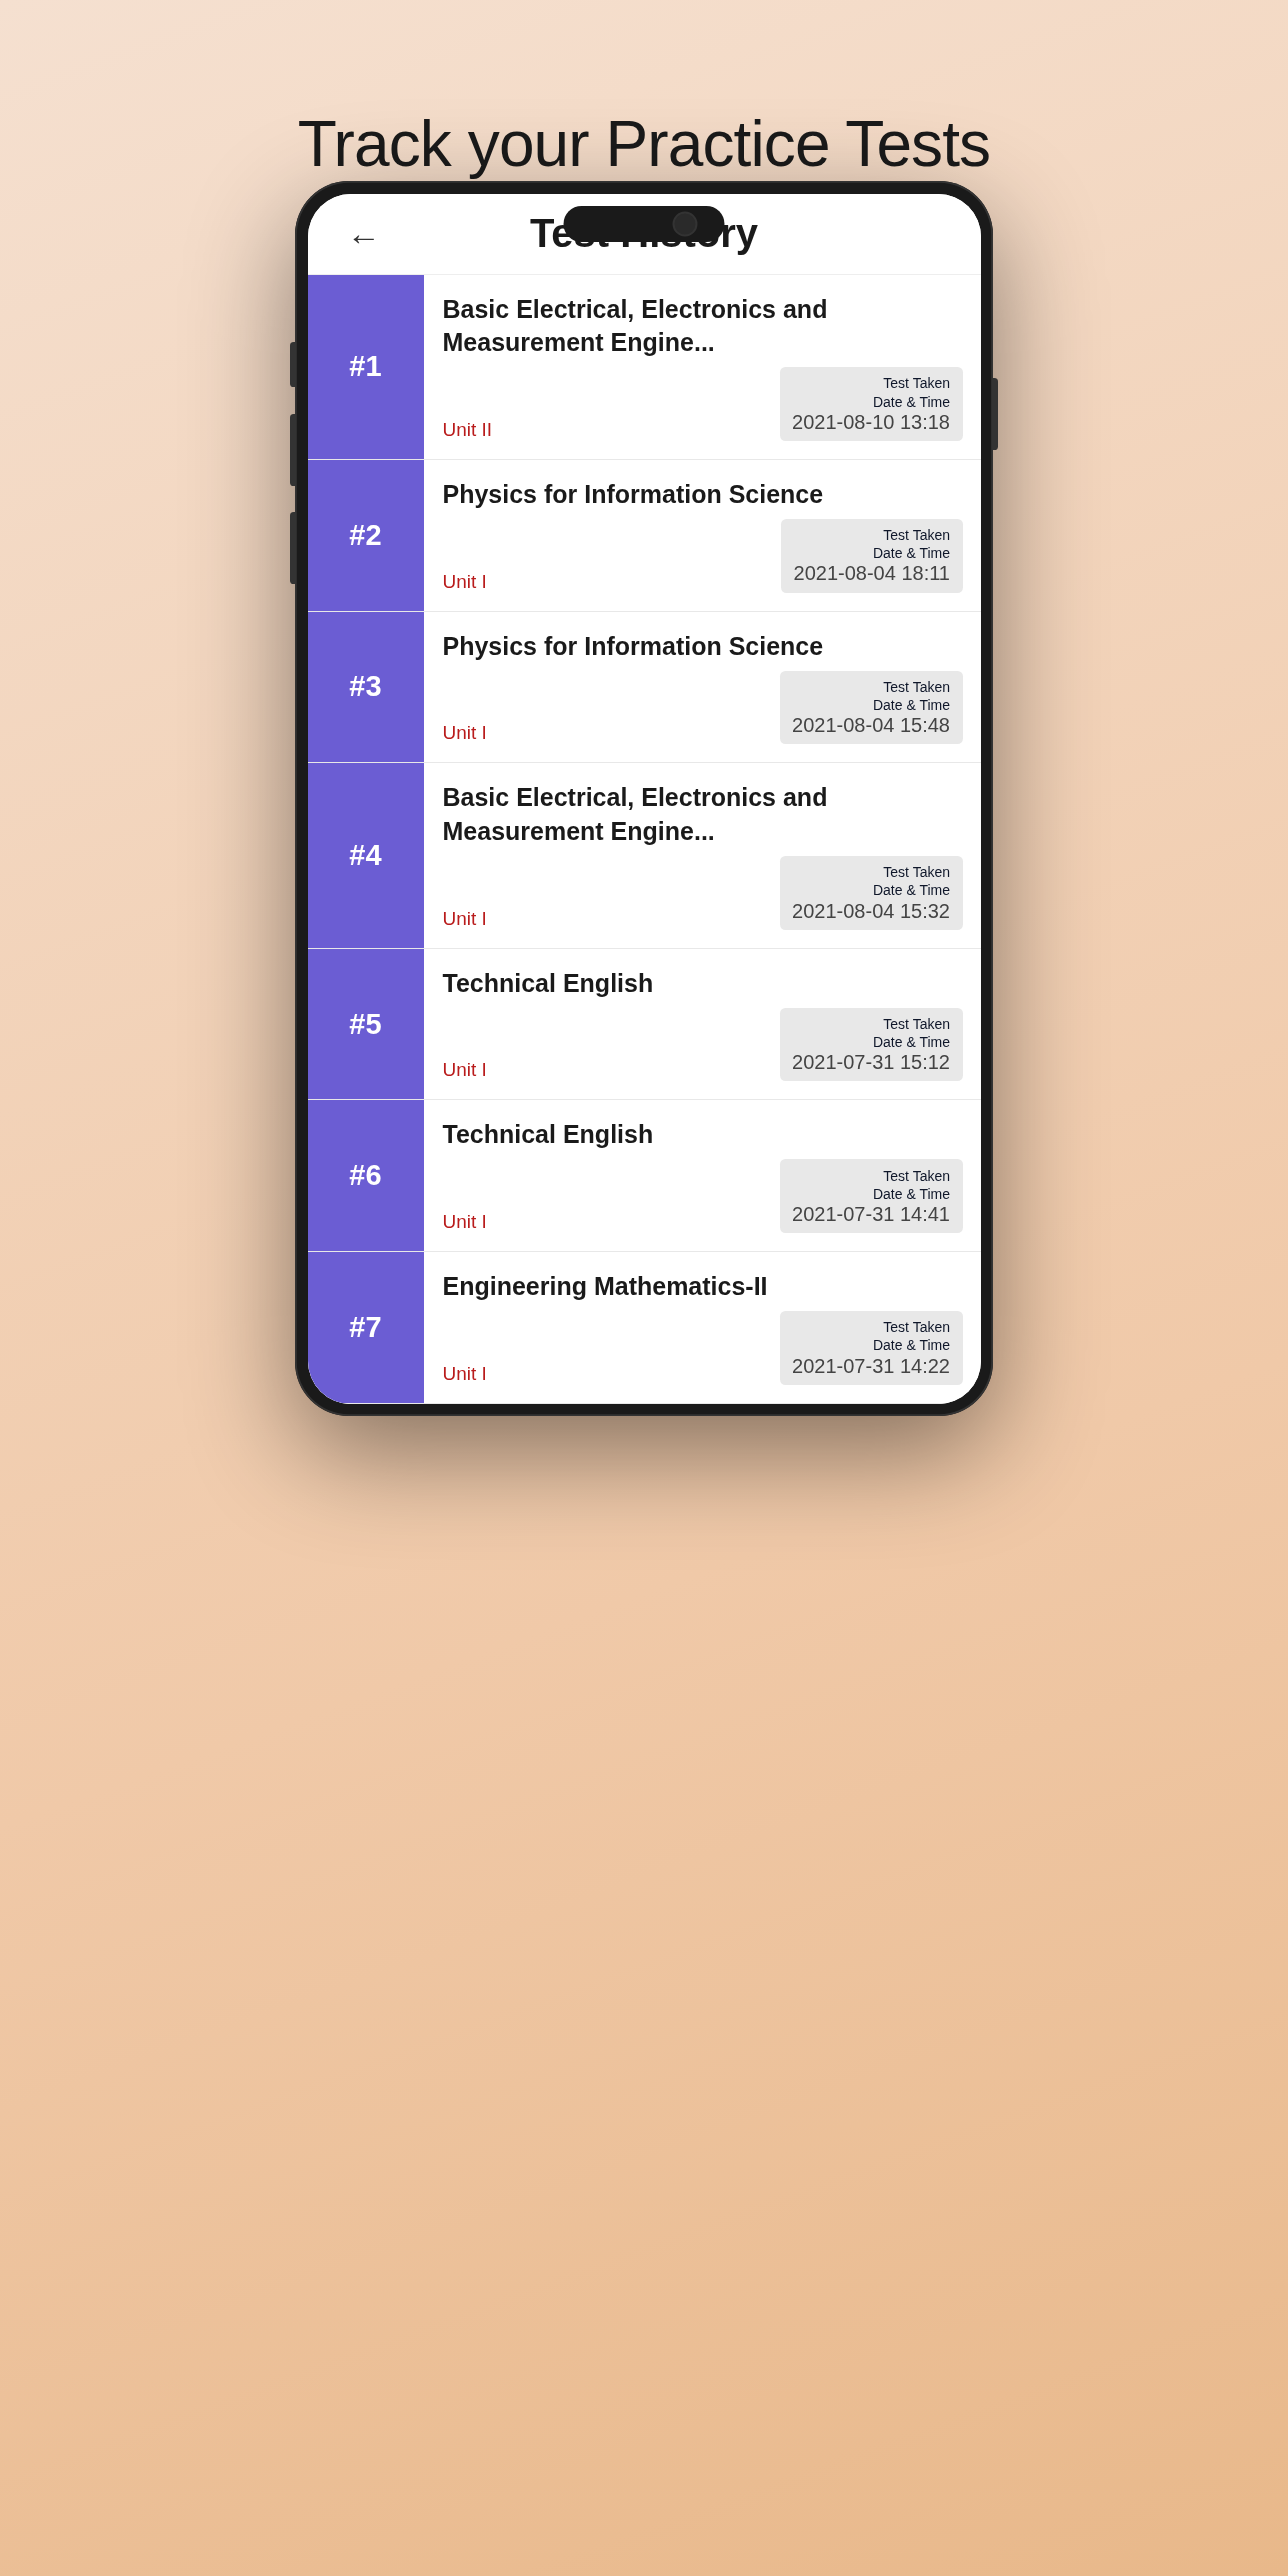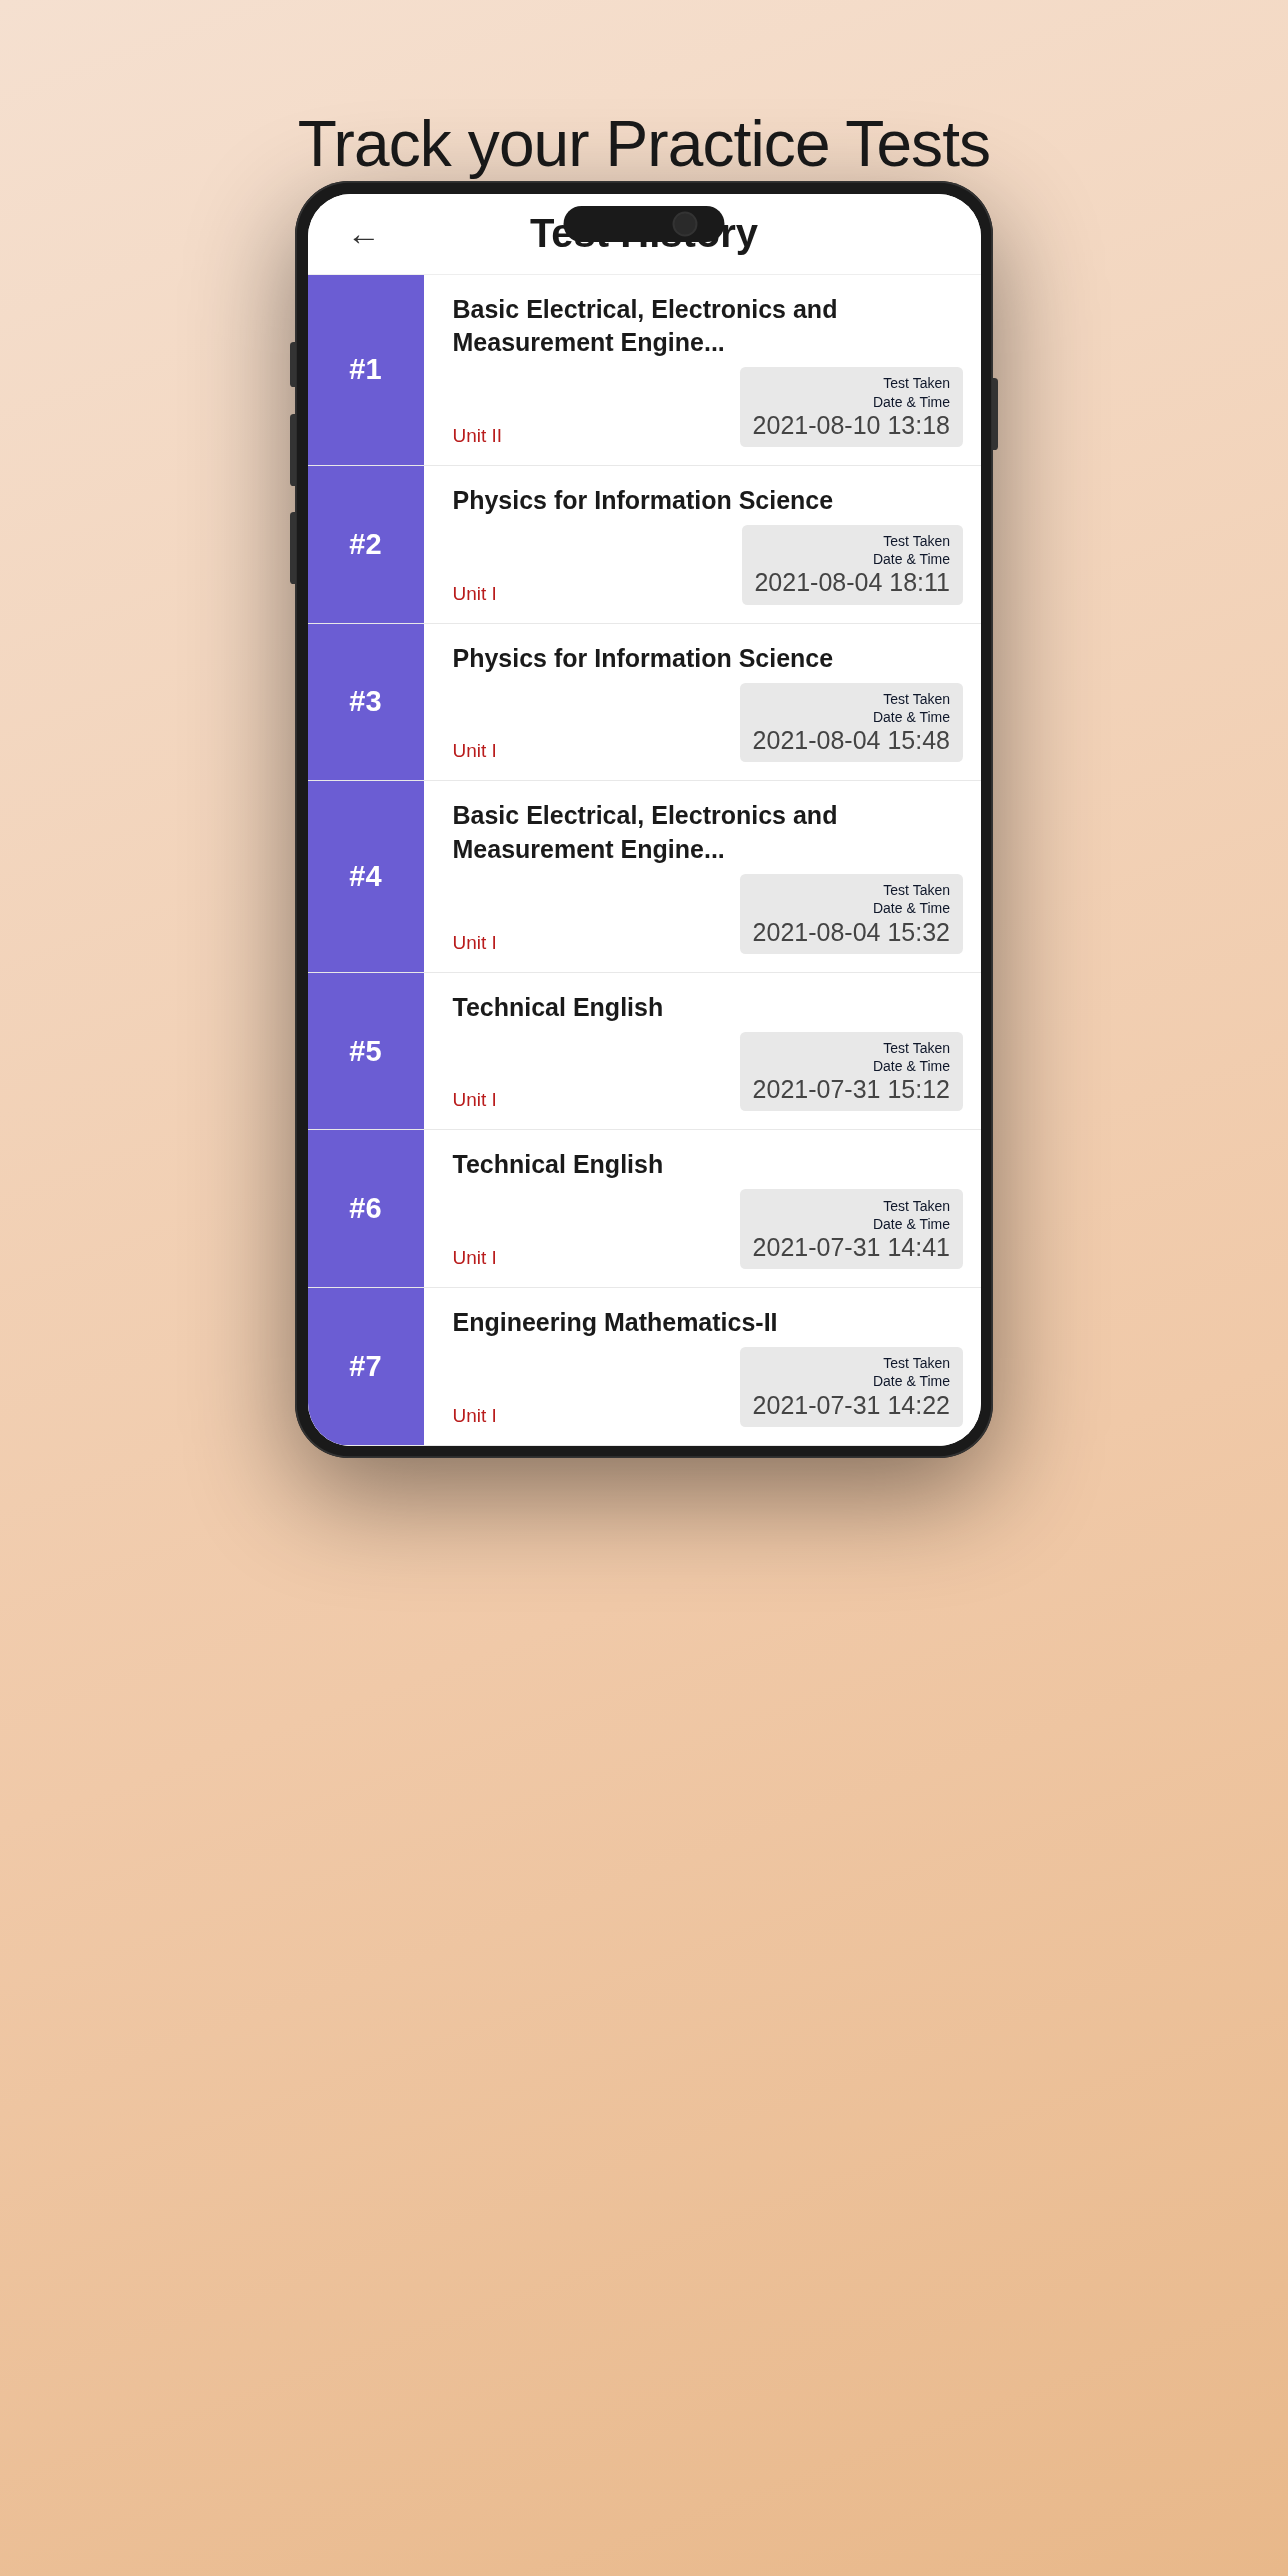--- a/index.html
+++ b/index.html
@@ -166,21 +166,21 @@
       align-items: center;
       justify-content: center;
       font-size: 29px;
       font-weight: 700;
       color: #fff;
       flex-shrink: 0;
     }
 
     .item-content {
       flex: 1;
-      padding: 18px 18px 18px 29px;
+      padding: 18px 18px 18px 19px;
       display: flex;
       flex-direction: column;
       justify-content: flex-end;
     }
 
     .item-subject {
       font-size: 25px;
       font-weight: 700;
       color: #1a1a1a;
       line-height: 1.35;
@@ -206,21 +206,21 @@
       flex-shrink: 0;
     }
 
     .date-label {
       font-size: 14px;
       color: #0f172a;
       line-height: 1.3;
     }
 
     .date-value {
-      font-size: 25px;
+      font-size: 20px;
       color: #444;
       font-weight: 500;
       white-space: nowrap;
     }
   </style>
 </head>
 <body>
 
 <div class="page-title">Track your Practice Tests</div>
 

